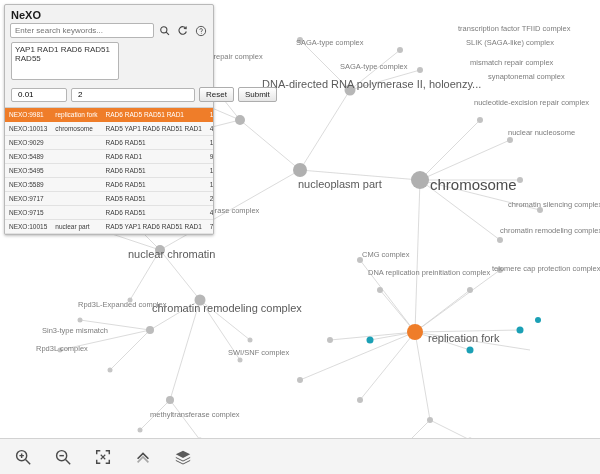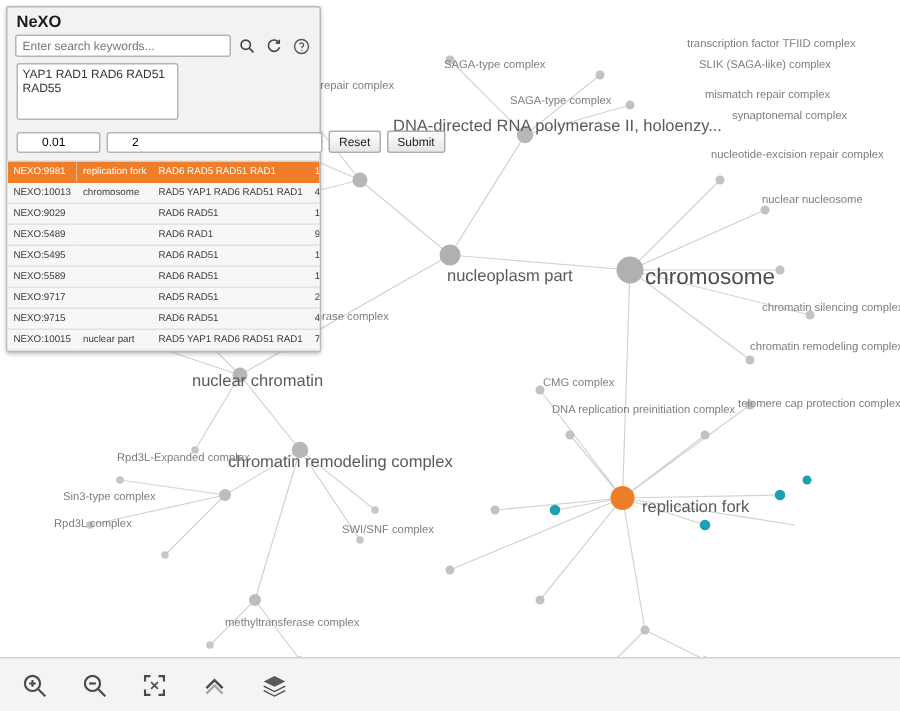--- a/index.html
+++ b/index.html
@@ -155,21 +155,21 @@
     align-items: center;
     gap: 4px;
     padding: 0 6px 5px 6px;
   }
   .param-input {
     height: 14px;
     border: 1px solid #b5b5b5;
     background: #fff;
     border-radius: 2px;
     font-size: 8px;
-    padding: 0 16px;
+    padding: 0 6px;
     box-sizing: border-box;
     font-family: "Liberation Sans", sans-serif;
   }
   .param-input.a { width: 56px; }
   .param-input.b { flex: 1 1 auto; }
   .btn {
     height: 15px;
     padding: 0 6px;
     font-size: 8px;
     border: 1px solid #adadad;
@@ -307,21 +307,21 @@
       <div class="net-label sm" style="left: 474px; top: 98px;">nucleotide-excision repair complex</div>
       <div class="net-label sm" style="left: 508px; top: 128px;">nuclear nucleosome</div>
       <div class="net-label sm" style="left: 508px; top: 200px;">chromatin silencing complex</div>
       <div class="net-label sm" style="left: 500px; top: 226px;">chromatin remodeling complex replicate</div>
       <div class="net-label sm" style="left: 362px; top: 250px;">CMG complex</div>
       <div class="net-label sm" style="left: 368px; top: 268px;">DNA replication preinitiation complex</div>
       <div class="net-label sm" style="left: 492px; top: 264px;">telomere cap protection complex</div>
       <div class="net-label sm" style="left: 118px; top: 206px;">H4/H2A histone acetyltransferase complex</div>
       <div class="net-label sm" style="left: 80px; top: 188px;">nucleosome-remodeling factor complex</div>
       <div class="net-label sm" style="left: 78px; top: 300px;">Rpd3L-Expanded complex</div>
-      <div class="net-label sm" style="left: 42px; top: 326px;">Sin3-type complex</div>
+      <div class="net-label sm" style="left: 42px; top: 326px;">Sin3-type mismatch</div>
       <div class="net-label sm" style="left: 36px; top: 344px;">Rpd3L complex</div>
       <div class="net-label sm" style="left: 228px; top: 348px;">SWI/SNF complex</div>
       <div class="net-label sm" style="left: 150px; top: 410px;">methyltransferase complex</div>
       <div class="net-label sm" style="left: 146px; top: 438px;">Set1C/COMPASS complex</div>
     </div>
 
   <div id="panel">
     <div id="panel-title">NeXO</div>
 
     <div class="search-row">

